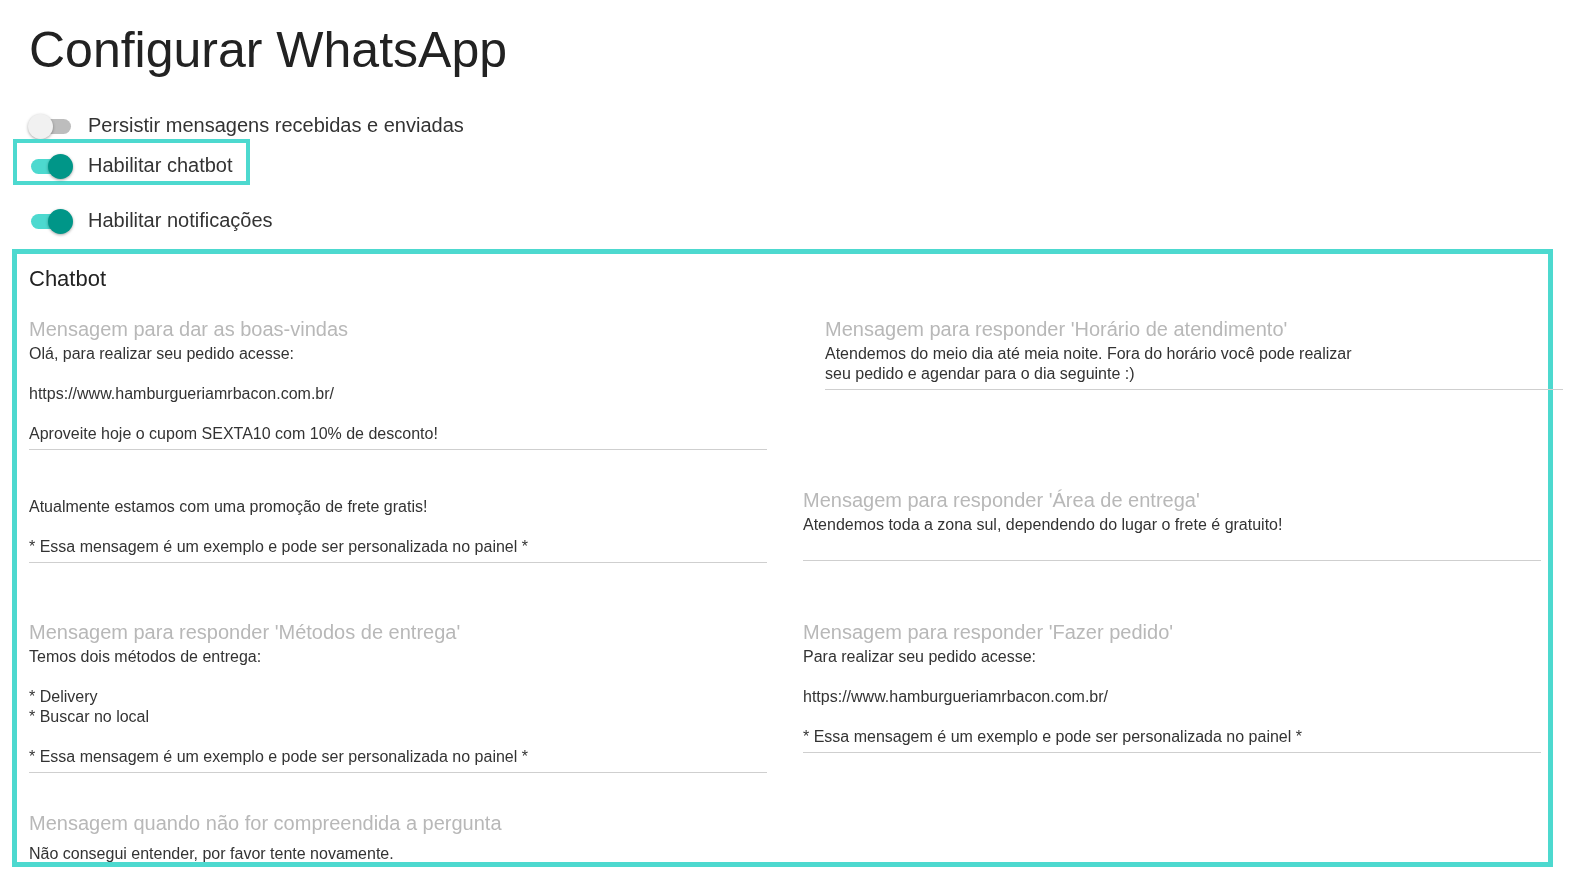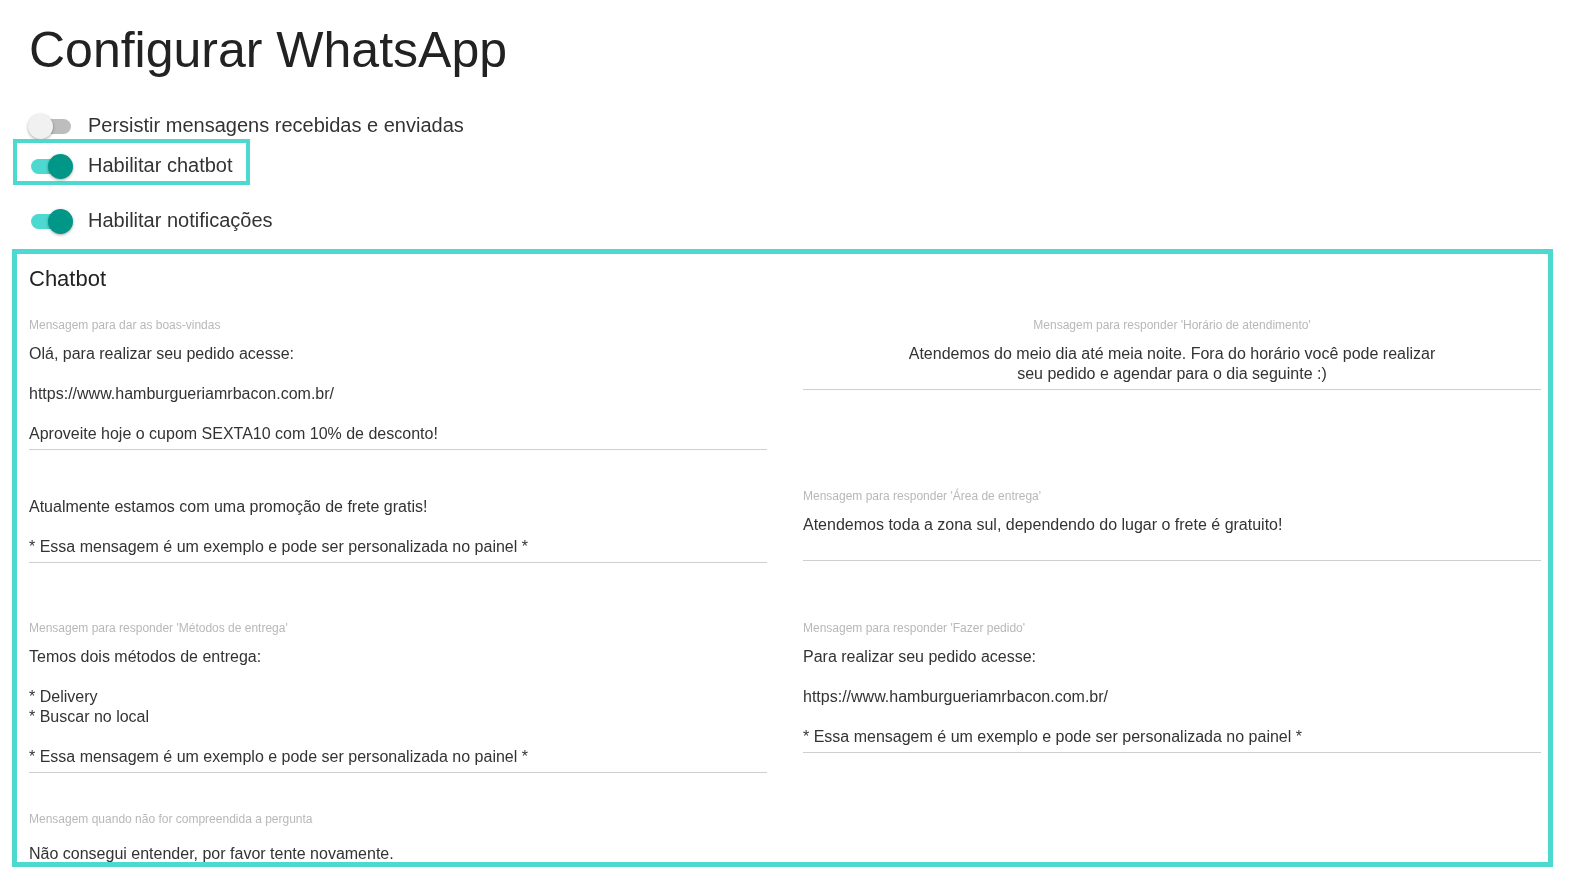--- a/index.html
+++ b/index.html
@@ -15,21 +15,21 @@
   .switch.off .knob { left:-1px; background:#f1f1f1; }
   .switch.on .track { background:#4dd9cf; }
   .switch.on .knob { left:19px; background:#009688; }
   .toggle-label { font-size:20px; color:#333; }
   .highlight-small { position:absolute; left:13px; top:139px; width:237px; height:46px;
                      border:4px solid #4dd9cf; box-sizing:border-box; }
   .panel { position:absolute; left:12px; top:249px; width:1541px; height:618px;
            border:5px solid #4dd9cf; box-sizing:border-box; }
   .panel-title { position:absolute; left:12px; top:12px; font-size:22px; color:#222; }
   .field { position:absolute; width:738px; }
-  .field-label { font-size:12px; color:#b8b8b8; display:block; height:18px; }
+  .field-label { font-size:20px; color:#b8b8b8; display:block; height:18px; }
   .field-value { font-size:16px; color:#333; white-space:pre-wrap; line-height:20px; margin-top:8px;
                  padding-bottom:5px; border-bottom:1px solid #cfcfcf; }
   .field-value.noline { border-bottom:none;margin-top:14px; }
 </style>
 </head>
 <body>
 
 <h1 class="title">Configurar WhatsApp</h1>
 
 <div class="toggle-row" style="top:111px;">
@@ -62,21 +62,21 @@
 
   <div class="field" style="left:12px; top:64px;">
     <span class="field-label">Mensagem para dar as boas-vindas</span>
     <div class="field-value">Olá, para realizar seu pedido acesse:
 
 https://www.hamburgueriamrbacon.com.br/
 
 Aproveite hoje o cupom SEXTA10 com 10% de desconto!</div>
   </div>
 
-  <div class="field" style="left:786px; top:64px;text-align:center;">
+  <div class="field" style="left:808px; top:64px;">
     <span class="field-label">Mensagem para responder 'Horário de atendimento'</span>
     <div class="field-value">Atendemos do meio dia até meia noite. Fora do horário você pode realizar
 seu pedido e agendar para o dia seguinte :)</div>
   </div>
 
   <div class="field" style="left:12px; top:235px;">
     <div class="field-value">Atualmente estamos com uma promoção de frete gratis!
 
 * Essa mensagem é um exemplo e pode ser personalizada no painel *</div>
   </div>

